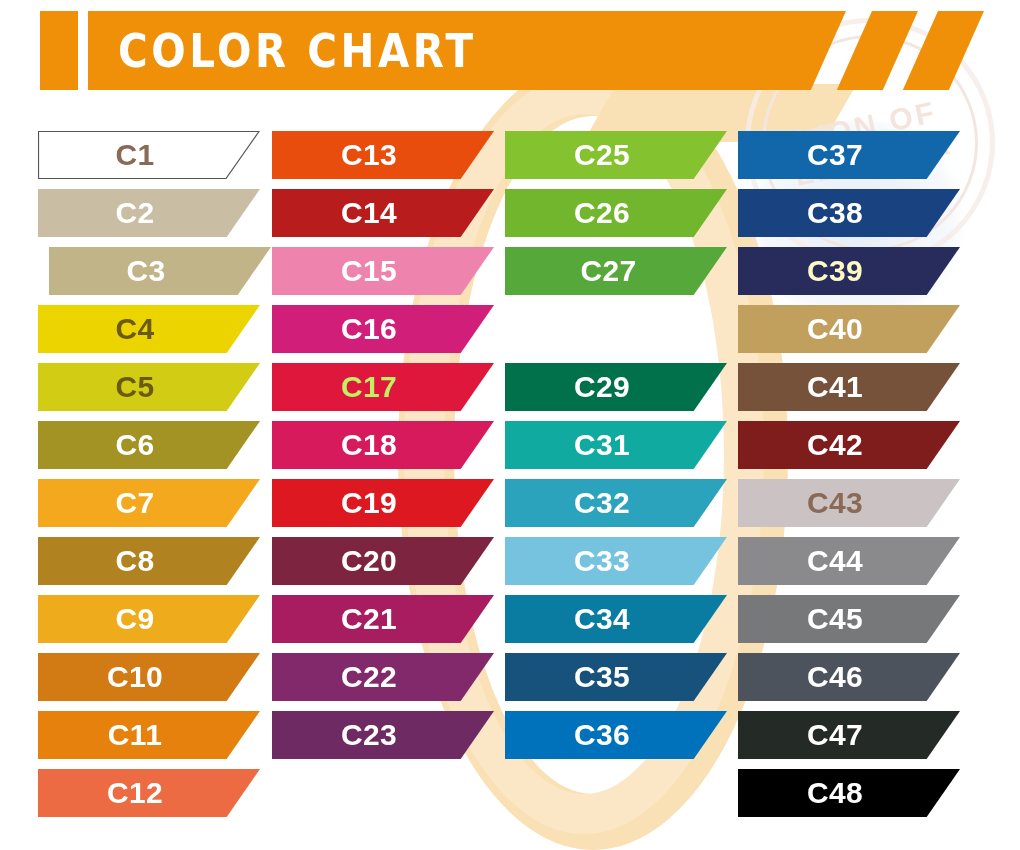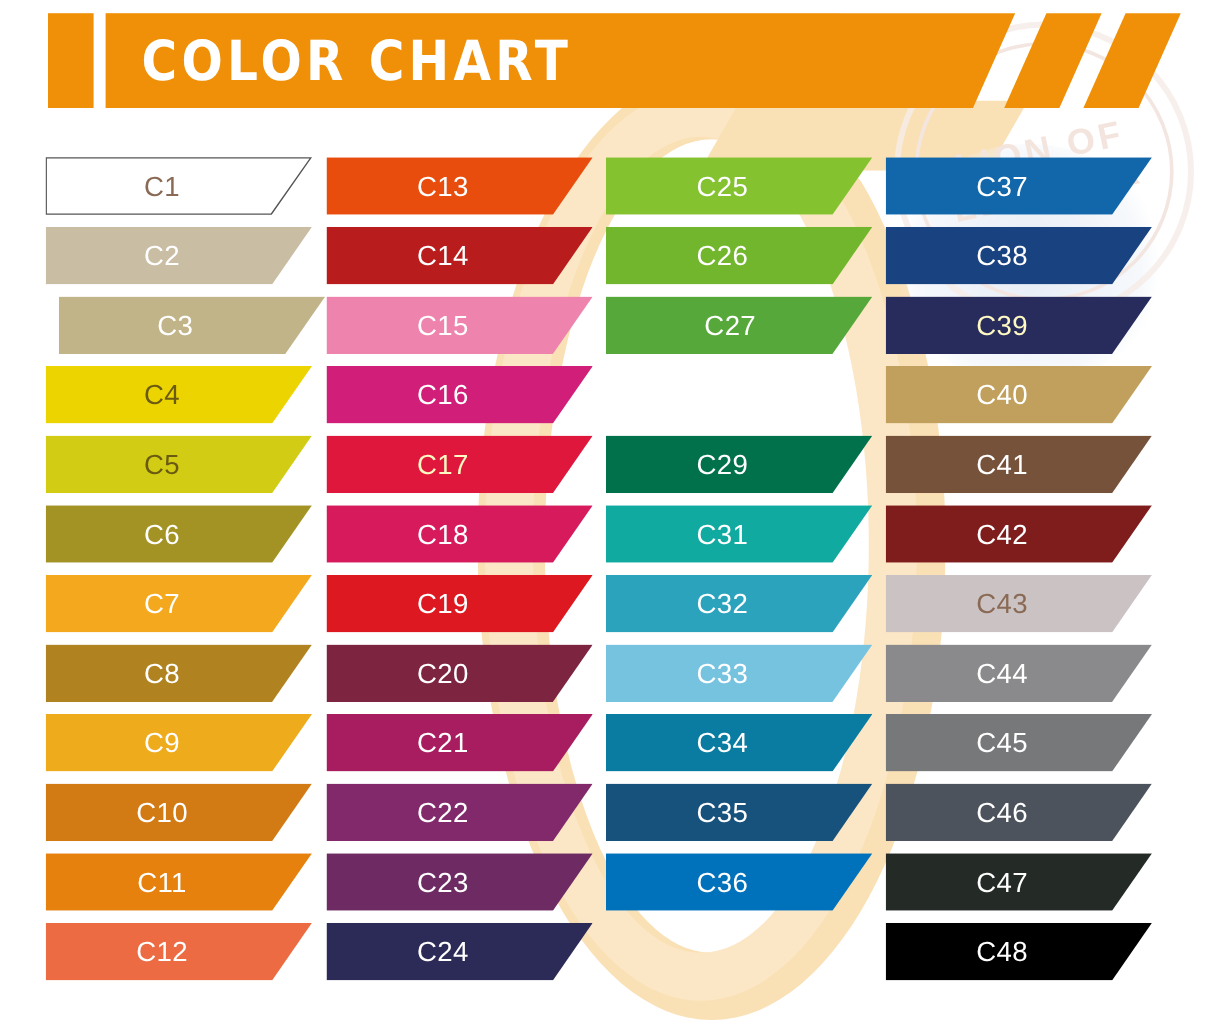--- a/index.html
+++ b/index.html
@@ -185,22 +185,22 @@
     width: 222px;
     height: 48px;
     margin-bottom: 10px;
     display: flex;
     align-items: center;
     justify-content: center;
     box-sizing: border-box;
     clip-path: polygon(0 0, 100% 0, 85% 100%, 0 100%);
   }
   .swatch .label {
-    font-size: 23px;
-    font-weight: normal;
+    font-size: 30px;
+    font-weight: bold;
     letter-spacing: .3px;
     transform: translateX(-14px);
     font-family: "Liberation Sans", sans-serif;
     user-select: none;
   }
   .swatch.outlined {
     background: #ffffff;
     clip-path: none;
   }
   .swatch.outlined .outline-svg {
@@ -282,42 +282,39 @@
         <div class="swatch" style="background: #b91c1c;">
           <span class="label" style="color: rgb(255, 255, 255); position: relative;">C14</span>
         </div>
         <div class="swatch" style="background: rgb(238, 132, 173);">
           <span class="label" style="color: rgb(255, 255, 255); position: relative;">C15</span>
         </div>
         <div class="swatch" style="background: rgb(208, 30, 121);">
           <span class="label" style="color: rgb(255, 255, 255); position: relative;">C16</span>
         </div>
         <div class="swatch" style="background: rgb(224, 23, 60);">
-          <span class="label" style="color: #fef9c3; position: relative;">C17</span>
+          <span class="label" style="color: #bef264; position: relative;">C17</span>
         </div>
         <div class="swatch" style="background: rgb(214, 26, 92);">
           <span class="label" style="color: rgb(255, 255, 255); position: relative;">C18</span>
         </div>
         <div class="swatch" style="background: rgb(221, 24, 32);">
           <span class="label" style="color: rgb(255, 255, 255); position: relative;">C19</span>
         </div>
         <div class="swatch" style="background: rgb(125, 36, 65);">
           <span class="label" style="color: rgb(255, 255, 255); position: relative;">C20</span>
         </div>
         <div class="swatch" style="background: rgb(168, 29, 95);">
           <span class="label" style="color: rgb(255, 255, 255); position: relative;">C21</span>
         </div>
         <div class="swatch" style="background: rgb(130, 41, 108);">
           <span class="label" style="color: rgb(255, 255, 255); position: relative;">C22</span>
         </div>
         <div class="swatch" style="background: rgb(110, 42, 99);">
           <span class="label" style="color: rgb(255, 255, 255); position: relative;">C23</span>
-        </div>
-        <div class="swatch" style="background: rgb(44, 42, 86);">
-          <span class="label" style="color: rgb(255, 255, 255); position: relative;">C24</span>
         </div>
       </div>
     <div class="column col-2">
         <div class="swatch" style="background: rgb(133, 194, 48);">
           <span class="label" style="color: rgb(255, 255, 255); position: relative;">C25</span>
         </div>
         <div class="swatch" style="background: rgb(113, 182, 44);">
           <span class="label" style="color: rgb(255, 255, 255); position: relative;">C26</span>
         </div>
         <div class="swatch" style="background: rgb(87, 168, 58); padding-left: 13px;">

